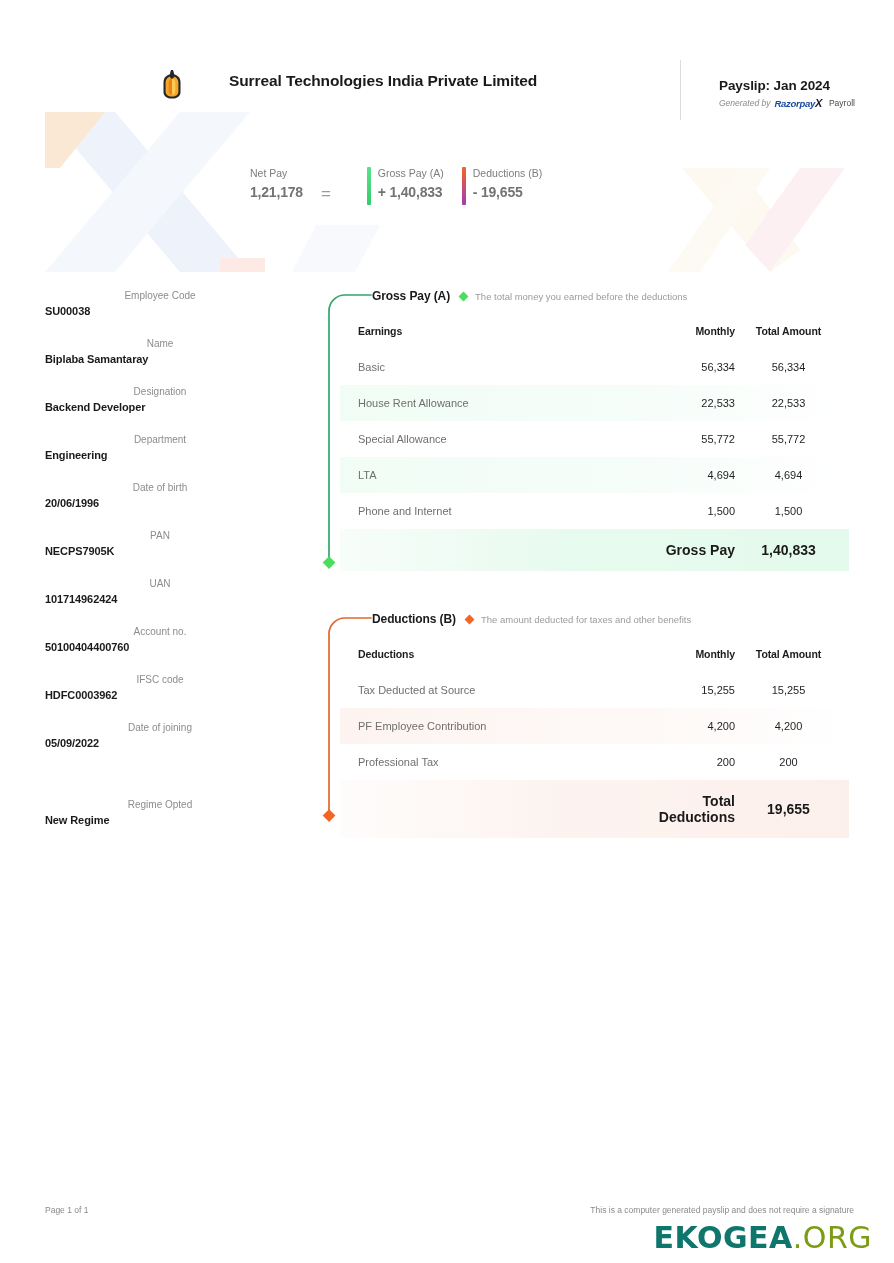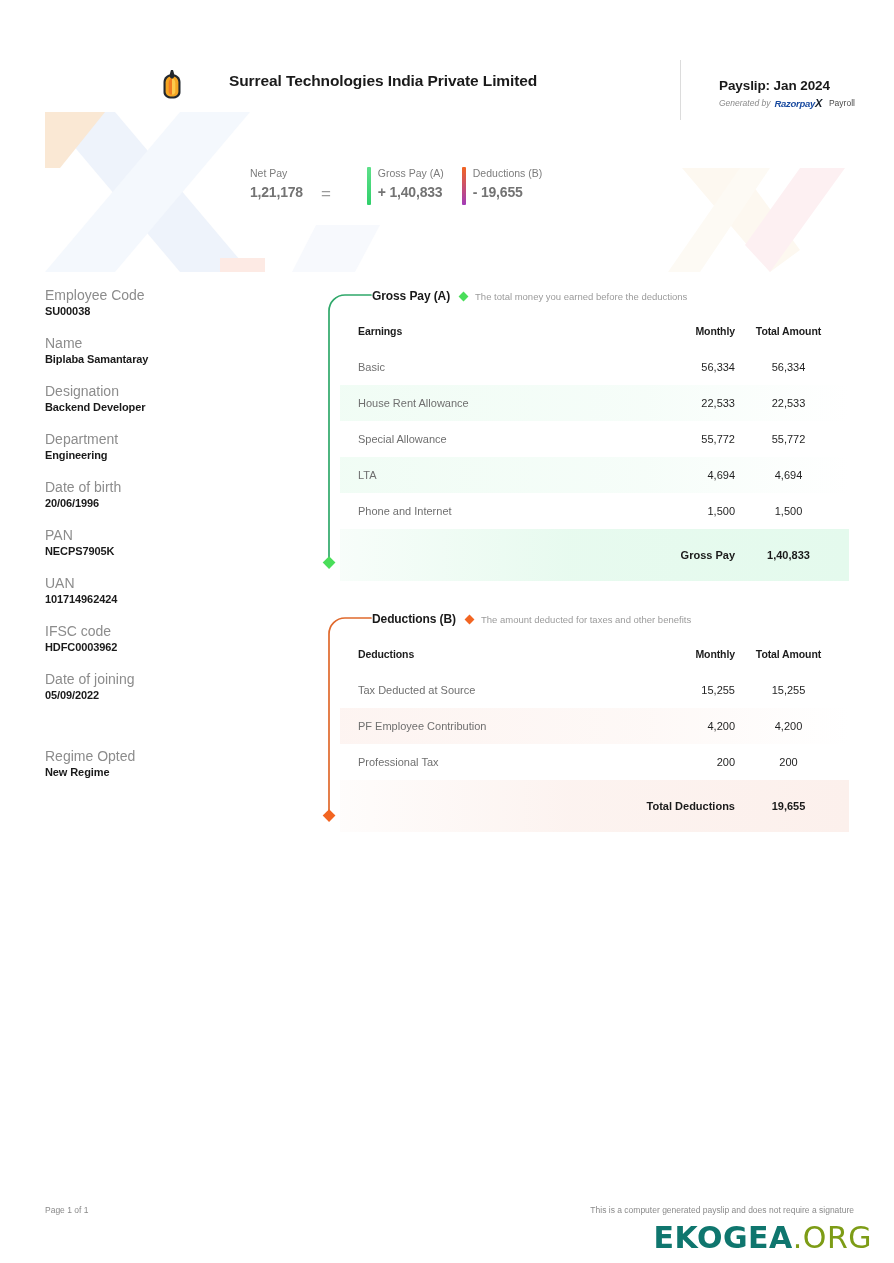--- a/index.html
+++ b/index.html
@@ -130,23 +130,24 @@
   
   .details {
     position: absolute;
     left: 45px; top: 288px;
     width: 230px;
     z-index: 3;
   }
   .detail-item { margin-bottom: 17px; }
   .detail-item.gap-extra { margin-top: 46px; }
   .detail-label {
-    font-size: 14px;
+    font-size: 10px;
     color: #8c8c8c;
     line-height: 15px;
+    text-align: center;
   }
   .detail-value {
     font-size: 11px;
     font-weight: bold;
     color: #1a1a1a;
     line-height: 16px;
     letter-spacing: -0.1px;
   }
 
   
@@ -217,24 +218,24 @@
   .tbl td.num { color: #1f1f1f; }
   .col-w-name { width: 285px; }
   .col-w-monthly { width: 110px; }
   .col-w-total { width: 114px; }
   .tbl td.col-total, .tbl th.col-total { padding-right: 7px; text-align: center; }
 
   .row-alt-green { background: linear-gradient(90deg, rgba(238,252,243,0.85) 0%, rgba(240,252,245,0.6) 60%, rgba(255,255,255,0) 100%); }
   .row-alt-red { background: linear-gradient(90deg, rgba(253,243,240,0.9) 0%, rgba(253,245,242,0.65) 60%, rgba(255,255,255,0) 100%); }
 
   .total-row td {
-    font-size: 11px;
+    font-size: 14px;
     font-weight: bold;
     color: #1a1a1a;
-    padding: 20px 0;
+    padding: 13px 0;
     height: 24px;
   }
   .total-green { background: linear-gradient(90deg, rgba(233,250,240,0.35) 0%, rgba(230,250,238,0.95) 45%, rgba(228,250,237,1) 100%); }
   .total-red { background: linear-gradient(90deg, rgba(252,244,241,0.25) 0%, rgba(252,241,237,0.85) 45%, rgba(252,240,236,1) 100%); }
 
   
   .footer {
     position: absolute;
     left: 0; bottom: 0;
     width: 894px;
@@ -346,20 +347,24 @@
     </div>
     <div class="detail-item">
       <div class="detail-label">PAN</div>
       <div class="detail-value">NECPS7905K</div>
     </div>
     <div class="detail-item">
       <div class="detail-label">UAN</div>
       <div class="detail-value">101714962424</div>
     </div>
     <div class="detail-item">
+      <div class="detail-label">Account no.</div>
+      <div class="detail-value">50100404400760</div>
+    </div>
+    <div class="detail-item">
       <div class="detail-label">IFSC code</div>
       <div class="detail-value">HDFC0003962</div>
     </div>
     <div class="detail-item">
       <div class="detail-label">Date of joining</div>
       <div class="detail-value">05/09/2022</div>
     </div>
     <div class="detail-item gap-extra">
       <div class="detail-label">Regime Opted</div>
       <div class="detail-value">New Regime</div>

